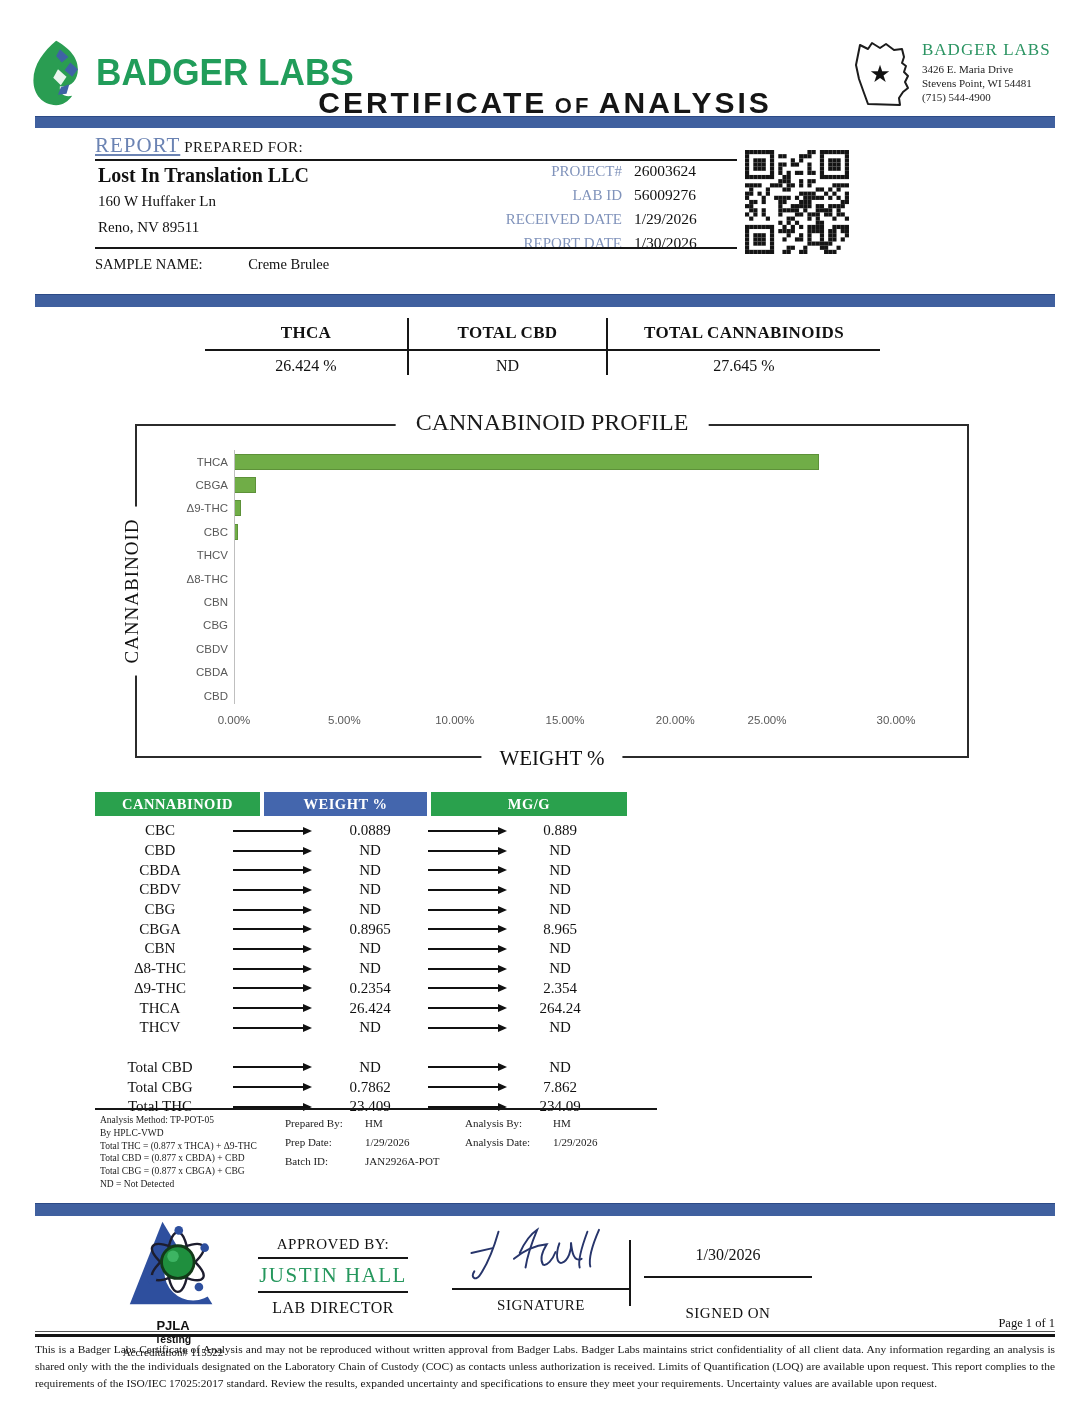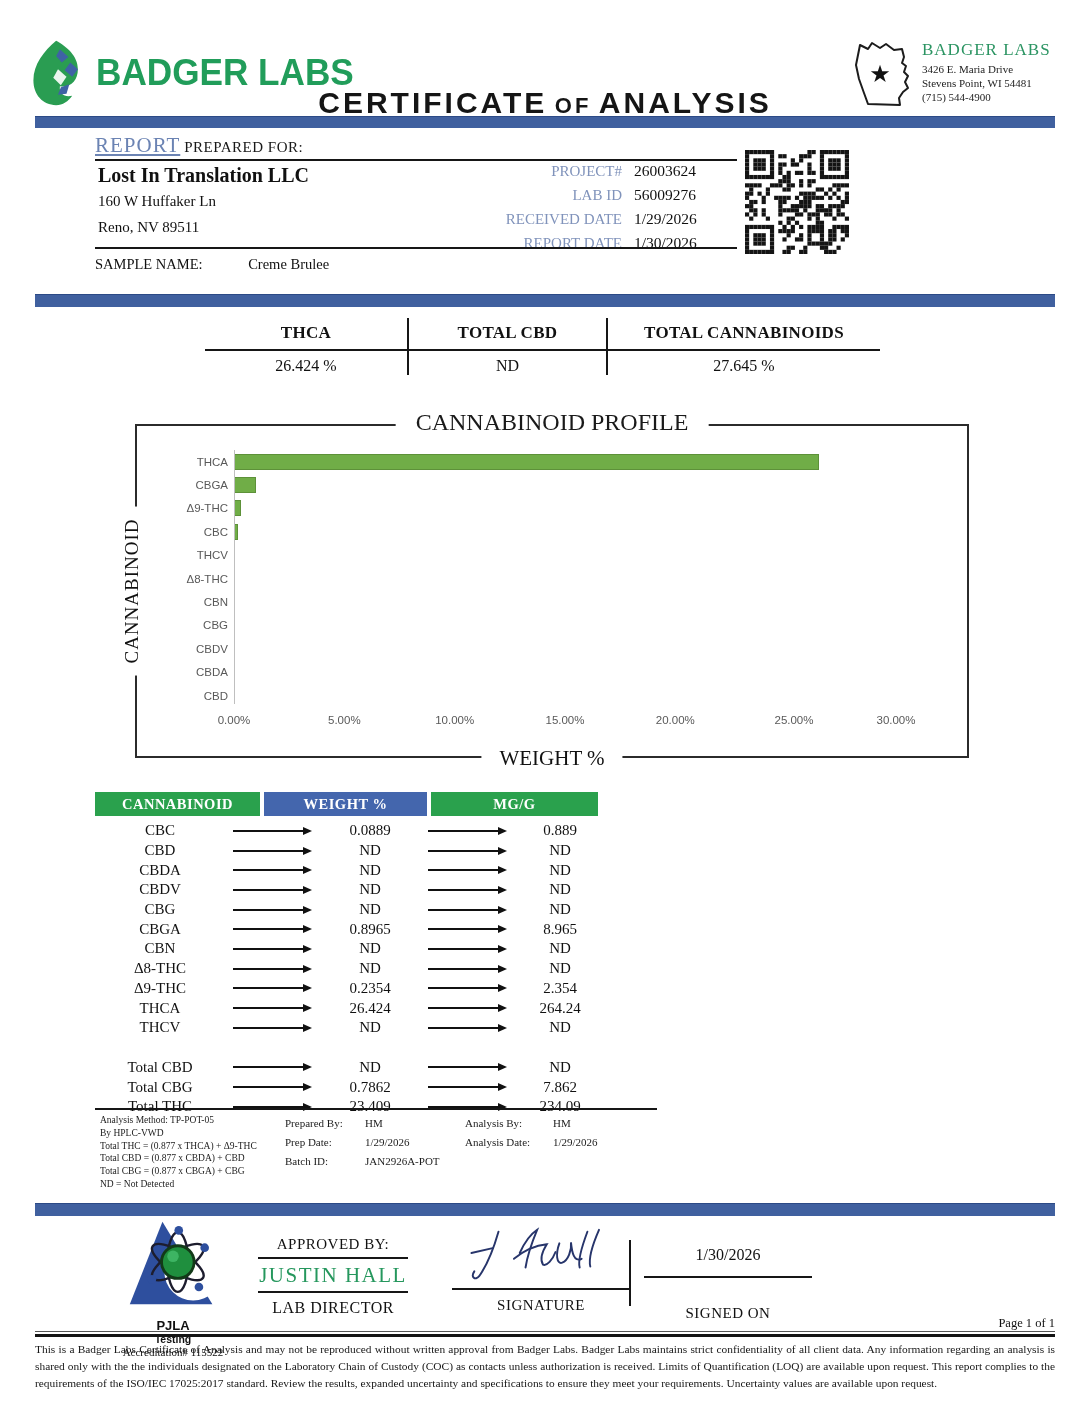--- a/index.html
+++ b/index.html
@@ -68,21 +68,21 @@
   .tick{position:absolute;width:84px;text-align:center;font-family:"Liberation Sans",sans-serif;
         font-size:11.5px;color:#595959;}
 
   
   .rtable{left:95px;top:792px;width:560px;}
   .rt-head{display:flex;gap:4px;}
   .rt-cell{height:24px;display:flex;align-items:center;justify-content:center;color:#fff;
            font-weight:bold;font-size:14.5px;letter-spacing:.5px;}
   .rt-c1{width:165px;background:#2aa14d;}
   .rt-c2{width:163px;background:#4466ad;}
-  .rt-c3{width:167px;background:#2aa14d;}
+  .rt-c3{width:196px;background:#2aa14d;}
   .rt-rows{margin-top:5px;}
   .rt-row{display:grid;grid-template-columns:130px 95px 100px 95px 90px;height:19.7px;align-items:center;}
   .rt-name,.rt-val{text-align:center;font-size:15px;}
   .arrow{display:flex;align-items:center;padding:0 8px;}
   .arrow .shaft{flex:1;height:2px;background:#111;}
   .arrow .head{width:0;height:0;border-left:9px solid #111;border-top:4.5px solid transparent;border-bottom:4.5px solid transparent;}
   .rt-spacer{height:20px;}
   .rt-endline{left:95px;top:1108px;width:562px;}
 
   
@@ -556,21 +556,21 @@
         <div class="bar-row">
           <div class="bar-label">CBD</div>
         </div>
       </div>
     <div class="ticks" id="ticks">
         <span class="tick" style="left: 55px;">0.00%</span>
         <span class="tick" style="left: 165.333px;">5.00%</span>
         <span class="tick" style="left: 275.667px;">10.00%</span>
         <span class="tick" style="left: 386px;">15.00%</span>
         <span class="tick" style="left: 496.333px;">20.00%</span>
-        <span class="tick" style="left: 615px;">25.00%</span>
+        <span class="tick" style="left: 588px;">25.00%</span>
         <span class="tick" style="left: 717px;">30.00%</span>
       </div>
     <div class="chart-xlabel">WEIGHT %</div>
   </div>
 
   <div class="abs rtable">
     <div class="rt-head">
       <div class="rt-cell rt-c1">CANNABINOID</div>
       <div class="rt-cell rt-c2">WEIGHT %</div>
       <div class="rt-cell rt-c3">MG/G</div>

